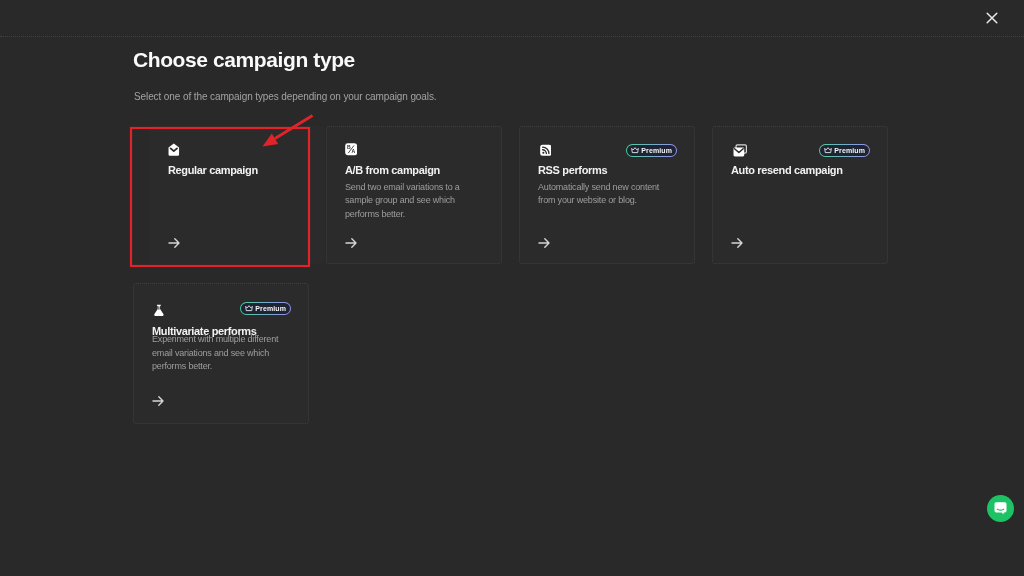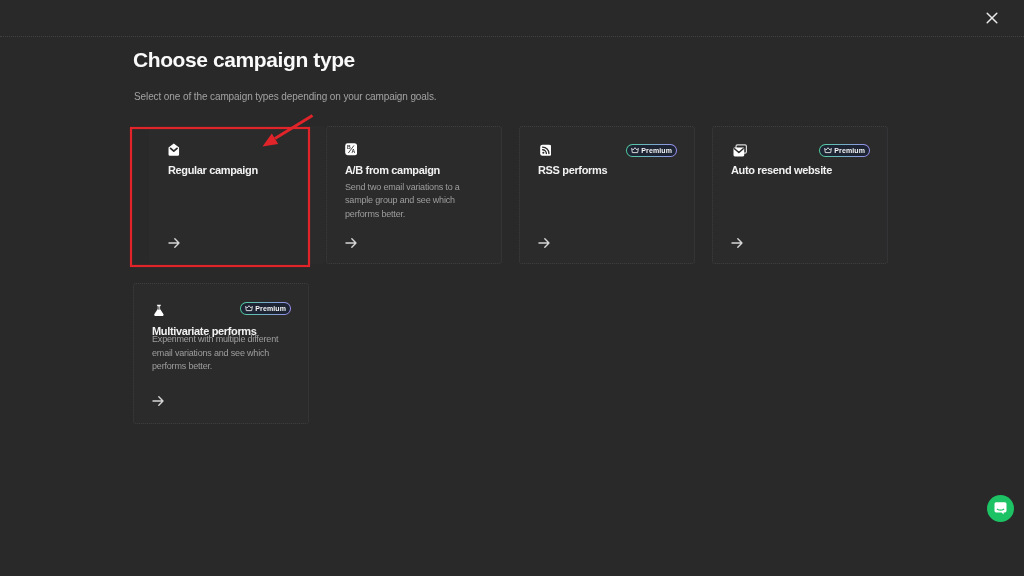--- a/index.html
+++ b/index.html
@@ -83,40 +83,41 @@
         </svg>
       <div class="badge">
         <div class="badge-in">
           <svg width="8" height="7" viewBox="0 0 8 7">
             <path d="M0.7 1.4 L2.2 2.9 L4 0.7 L5.8 2.9 L7.3 1.4 L6.7 5.6 H1.3 Z" fill="none" stroke="#e8e8e8" stroke-width="0.9" stroke-linejoin="round"></path>
           </svg>
           <span>Premium</span>
         </div>
       </div>
       <div class="ctitle">RSS performs</div>
+      <div class="cdesc">Automatically send new content<br>from your website or blog.</div>
       <svg class="arrow" width="13" height="12" viewBox="0 0 13 12">
         <path d="M1 6 H11 M6.8 1.8 L11 6 L6.8 10.2" stroke="#d6d6d6" stroke-width="1.4" fill="none" stroke-linecap="round" stroke-linejoin="round"></path>
       </svg>
     </div>
 
     <div class="card c4">
       <svg class="icon" width="14.2" height="13.2" viewBox="0 0 15 14" style="left:19.5px;top:16.8px">
           <rect x="3.2" y="1" width="11" height="8.6" rx="1.4" fill="none" stroke="#d9d9d9" stroke-width="1.3"></rect>
           <rect x="0.5" y="3.8" width="11.4" height="9.4" rx="1.4" fill="#fff"></rect>
           <path d="M1.6 5 L6.2 9 L10.8 5" stroke="#2b2b2b" stroke-width="1.6" fill="none" stroke-linecap="round" stroke-linejoin="round"></path>
         </svg>
       <div class="badge">
         <div class="badge-in">
           <svg width="8" height="7" viewBox="0 0 8 7">
             <path d="M0.7 1.4 L2.2 2.9 L4 0.7 L5.8 2.9 L7.3 1.4 L6.7 5.6 H1.3 Z" fill="none" stroke="#e8e8e8" stroke-width="0.9" stroke-linejoin="round"></path>
           </svg>
           <span>Premium</span>
         </div>
       </div>
-      <div class="ctitle">Auto resend website</div>
+      <div class="ctitle">Auto resend campaign</div>
       <svg class="arrow" width="13" height="12" viewBox="0 0 13 12">
         <path d="M1 6 H11 M6.8 1.8 L11 6 L6.8 10.2" stroke="#d6d6d6" stroke-width="1.4" fill="none" stroke-linecap="round" stroke-linejoin="round"></path>
       </svg>
     </div>
 
     <div class="card c5">
       <svg class="icon" width="11.8" height="12.8" viewBox="0 0 13 14">
           <path d="M4.3 0.8 h4.4 v0.8 l-0.9 0.6 v3.2 l3.6 5.6 a1.5 1.5 0 0 1 -1.3 2.3 H2.9 a1.5 1.5 0 0 1 -1.3 -2.3 l3.6 -5.6 V2.2 l-0.9 -0.6 Z" fill="#fff"></path>
           <path d="M6.5 2.6 V6.2" stroke="#2b2b2b" stroke-width="1.1"></path>
         </svg>

